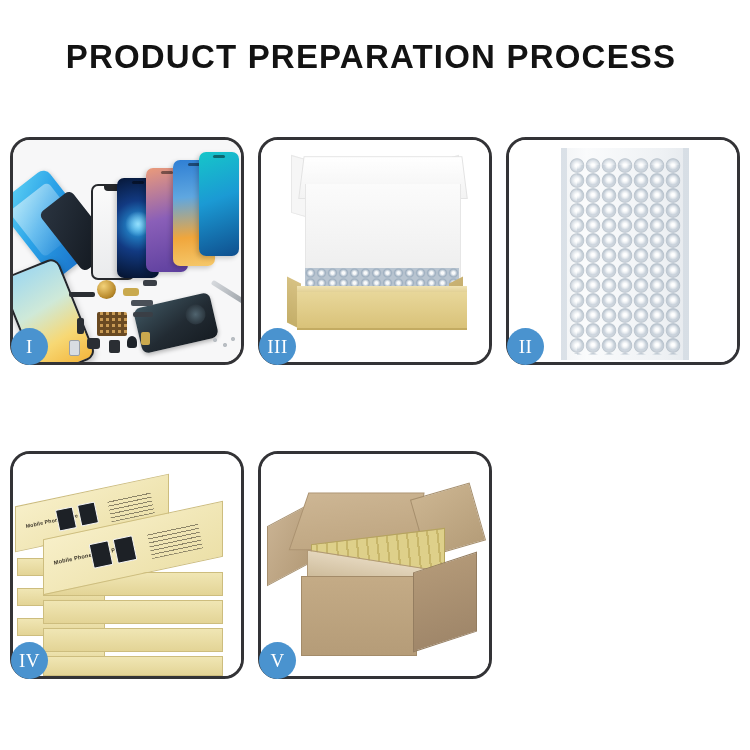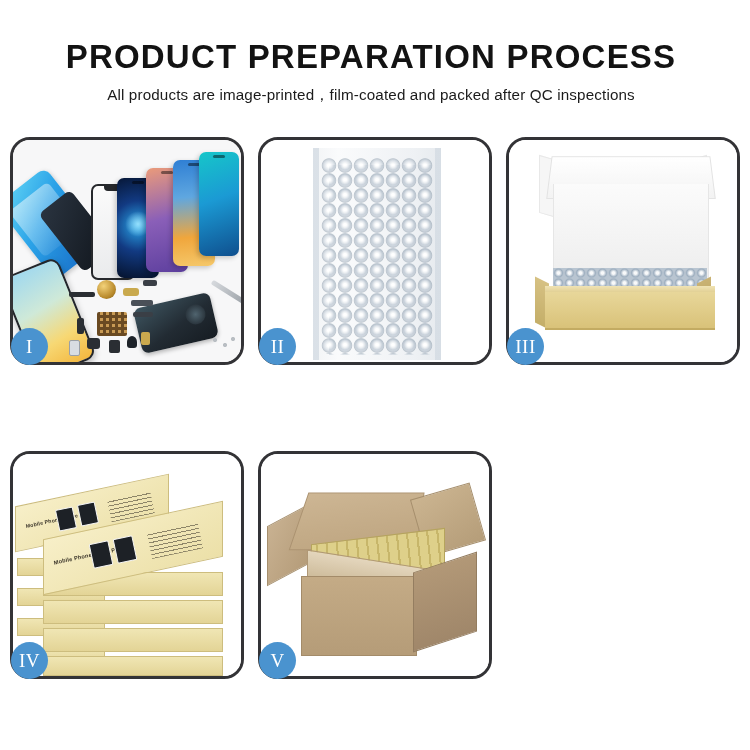--- a/index.html
+++ b/index.html
@@ -399,21 +399,20 @@
   .s-tab2 {
     position:absolute; left:46px; top:168px; width:14px; height:16px;
     background:#ad9574; transform: skewY(13deg);
   }
 </style>
 </head>
 <body>
 
 <div class="header">
   <h1 class="title">PRODUCT PREPARATION PROCESS</h1>
-  <p class="subtitle">All products are image-printed，film-coated and packed after QC inspections</p>
 </div>
 
 <div class="grid">
 
   <div class="panel">
     <div class="panel-inner p1">
       <div class="lcd-blue"></div>
       <div class="lcd-dark"></div>
       <div class="glass-screen">
         <div class="notch"></div>
@@ -437,45 +436,45 @@
       <div class="part pt9"></div>
       <div class="part pt10"></div>
       <div class="part pt11"></div>
       <div class="tweezer"></div>
       <div class="screws"></div>
     </div>
     <div class="badge">I</div>
   </div>
 
   <div class="panel">
-    <div class="panel-inner p2">
-      <div class="wrap-sheet"></div>
-      <div class="bubbles"></div>
-      <div class="bubbles2"></div>
-      <div class="wrap-edge"></div>
-    </div>
-    <div class="badge">II</div>
-  </div>
-
-  <div class="panel">
     <div class="panel-inner p3">
       <div class="m-earL"></div>
       <div class="m-earR"></div>
       <div class="m-lidback"></div>
       <div class="m-inner"></div>
       <div class="m-bubbles"></div>
       <div class="m-sideL"></div>
       <div class="m-sideR"></div>
       <div class="m-rim"></div>
       <div class="m-front"></div>
     </div>
     <div class="badge">III</div>
   </div>
 
   <div class="panel">
+    <div class="panel-inner p2">
+      <div class="wrap-sheet"></div>
+      <div class="bubbles"></div>
+      <div class="bubbles2"></div>
+      <div class="wrap-edge"></div>
+    </div>
+    <div class="badge">II</div>
+  </div>
+
+  <div class="panel">
     <div class="panel-inner p4">
       <div class="stack-wrap">
 
         <div class="sbox" style="left:4px;  top:74px;  width:86px; height:16px;"></div>
         <div class="sbox" style="left:4px;  top:104px; width:86px; height:16px;"></div>
         <div class="sbox" style="left:4px;  top:134px; width:86px; height:16px;"></div>
         <div class="sbox" style="left:4px;  top:164px; width:86px; height:16px;"></div>
         <div class="sbox" style="left:4px;  top:194px; width:86px; height:16px;"></div>
 
         <div class="sbox" style="left:30px; top:118px; width:178px; height:22px;"></div>

